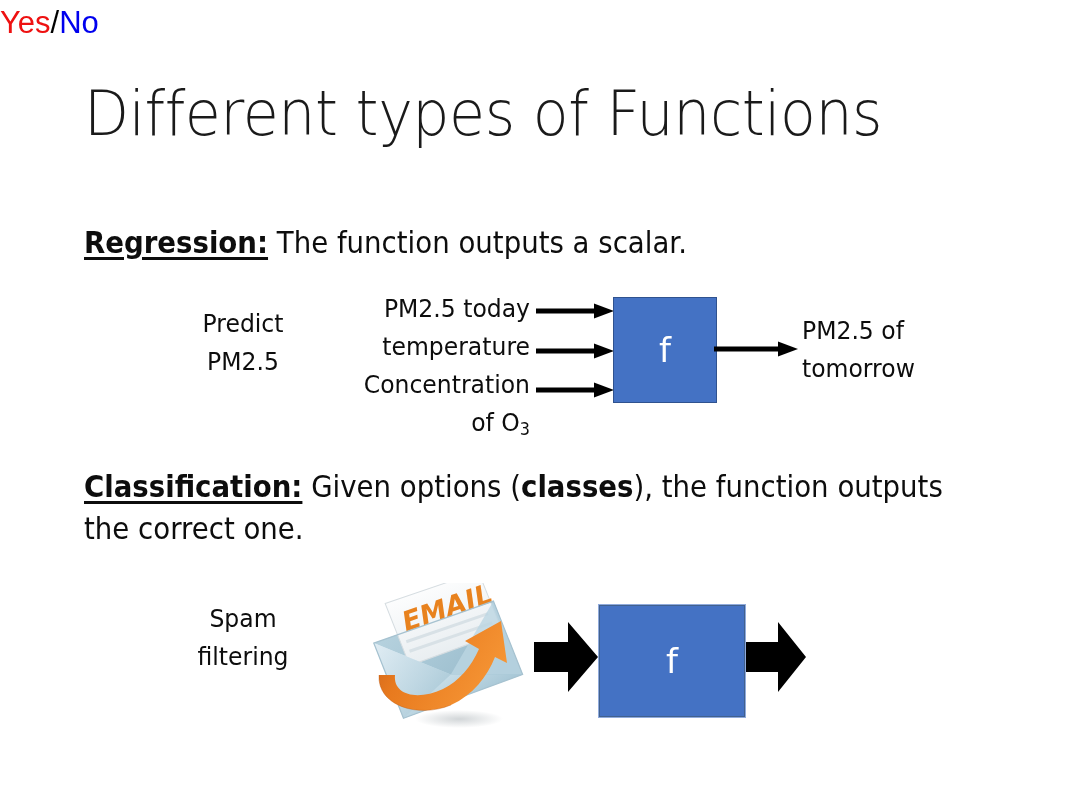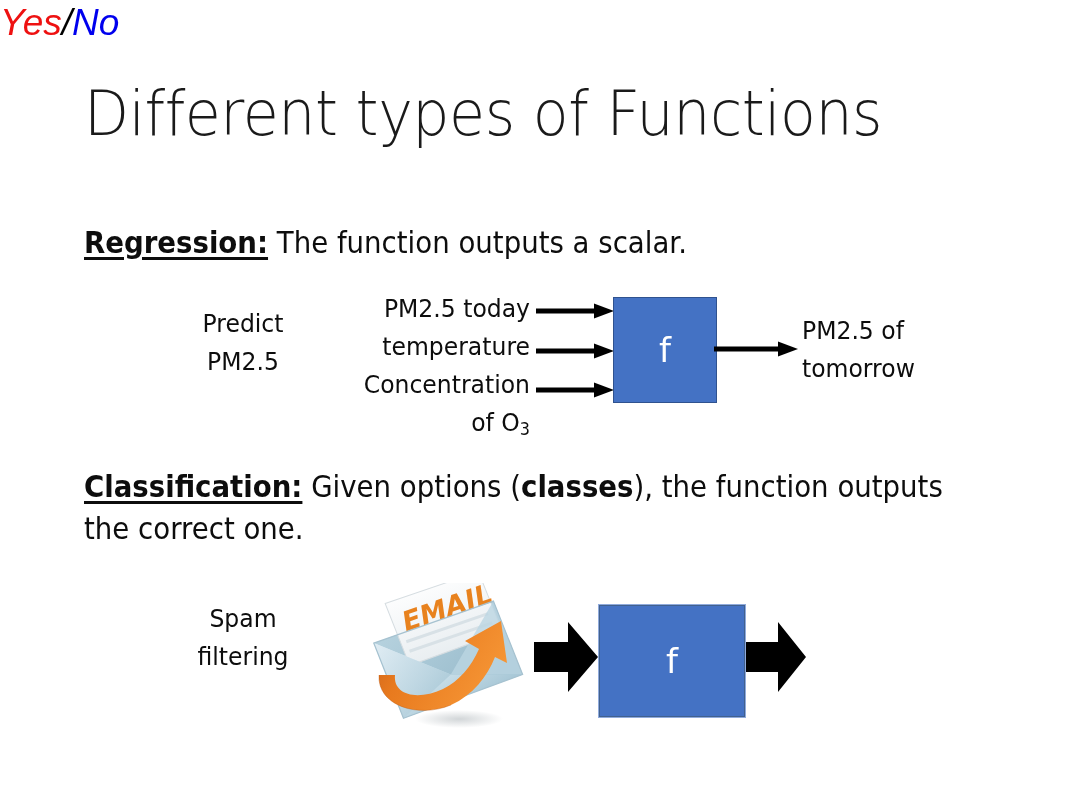--- a/index.html
+++ b/index.html
@@ -92,26 +92,25 @@
   #spam-label {
     left: 168px;
     top: 600px;
     width: 150px;
     text-align: center;
     transform-origin: center top;
   }
   #yesno-label {
     left: 812px;
     top: 633px;
-    font-size: 37px;
+    font-size: 31px;
     line-height: 46px;
     font-weight: normal;
     transform-origin: left top;
     white-space: nowrap;
-    font-style: italic;
   }
   #yesno-label .yes { color: #ee1111; }
   #yesno-label .slash { color: #000000; }
   #yesno-label .no { color: #0000ee; }
 
   sub { font-size: 0.68em; vertical-align: -0.22em; }
 
   
   .fbox {
     position: absolute;

